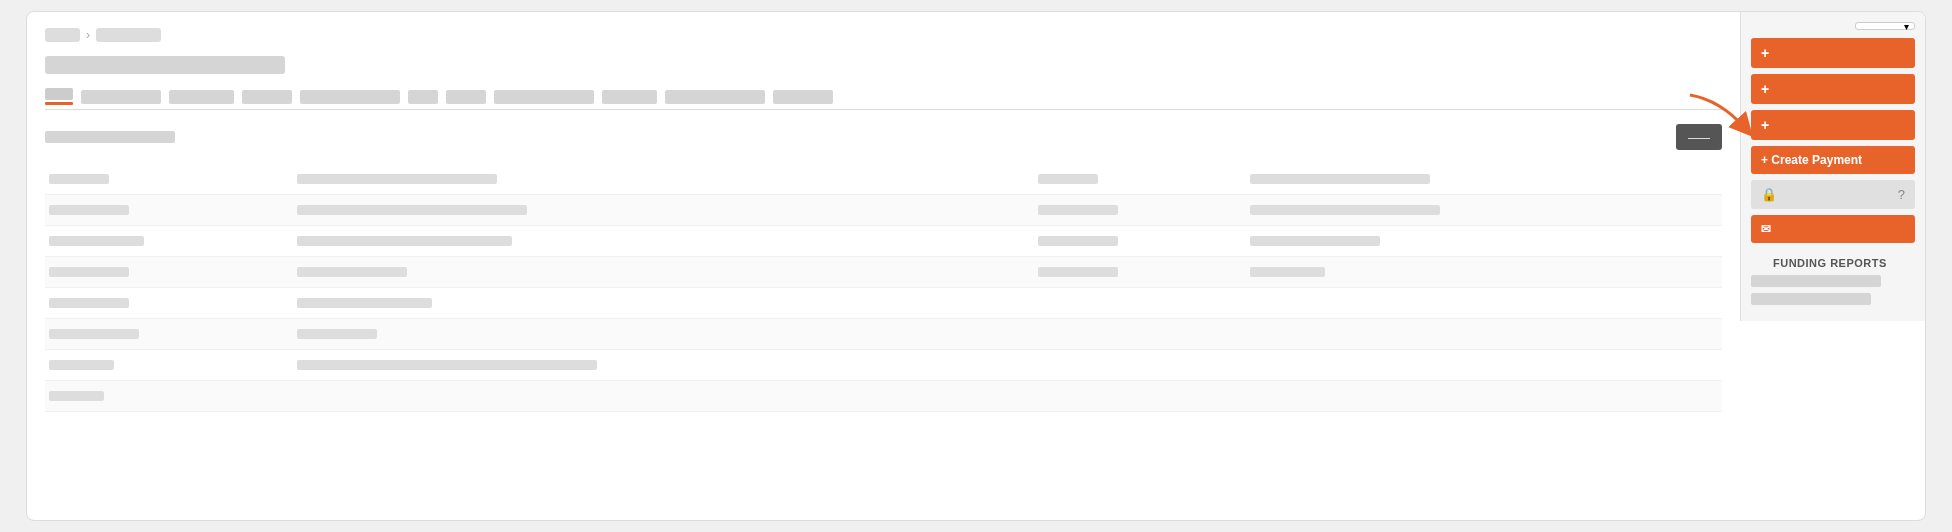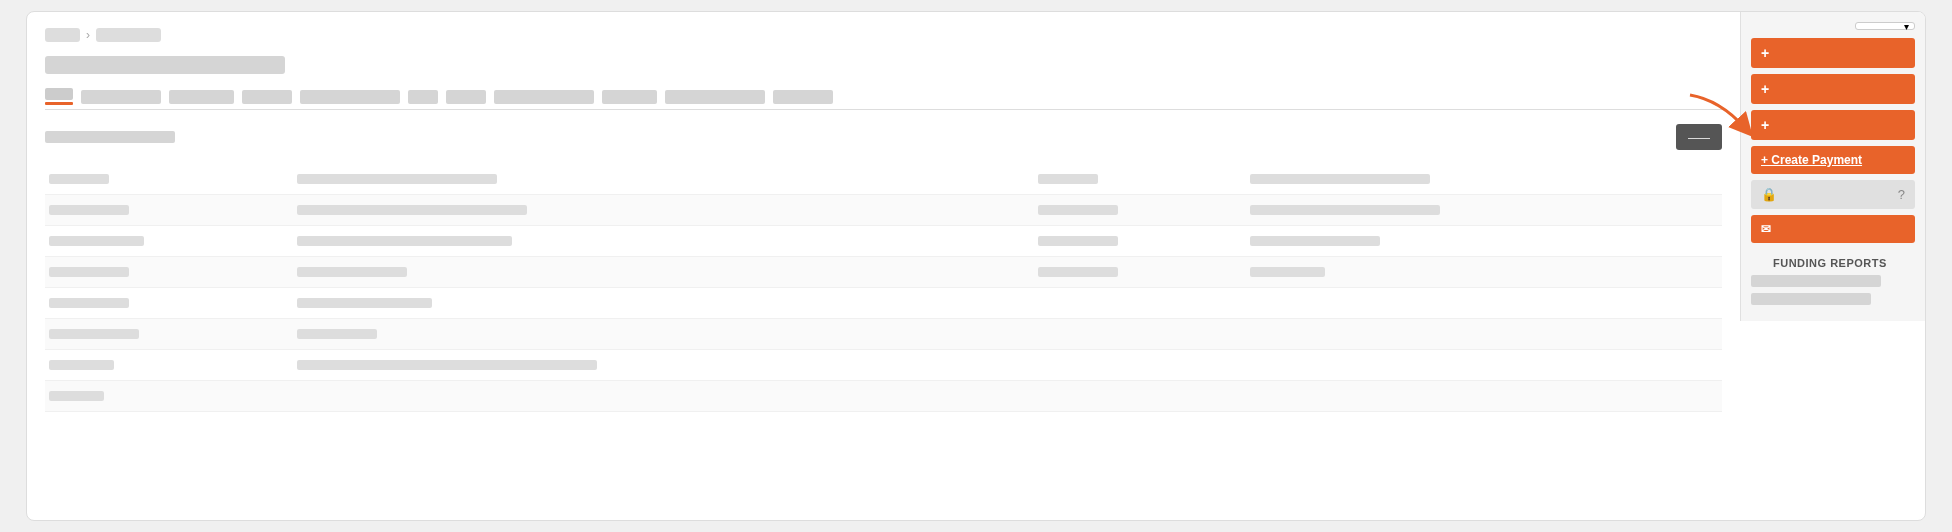--- a/index.html
+++ b/index.html
@@ -170,21 +170,20 @@
       width: calc(100% - 20px);
       margin: 0 10px;
       text-align: left;
       display: flex;
       align-items: center;
       gap: 6px;
       font-weight: bold;
     }
     .action-btn.create-payment {
       position: relative;
-      text-decoration: underline;
     }
     .plus-icon {
       font-weight: bold;
       font-size: 14px;
     }
     .icon-btn {
       background: #e0e0e0;
       border: none;
       border-radius: 3px;
       padding: 7px 10px;

